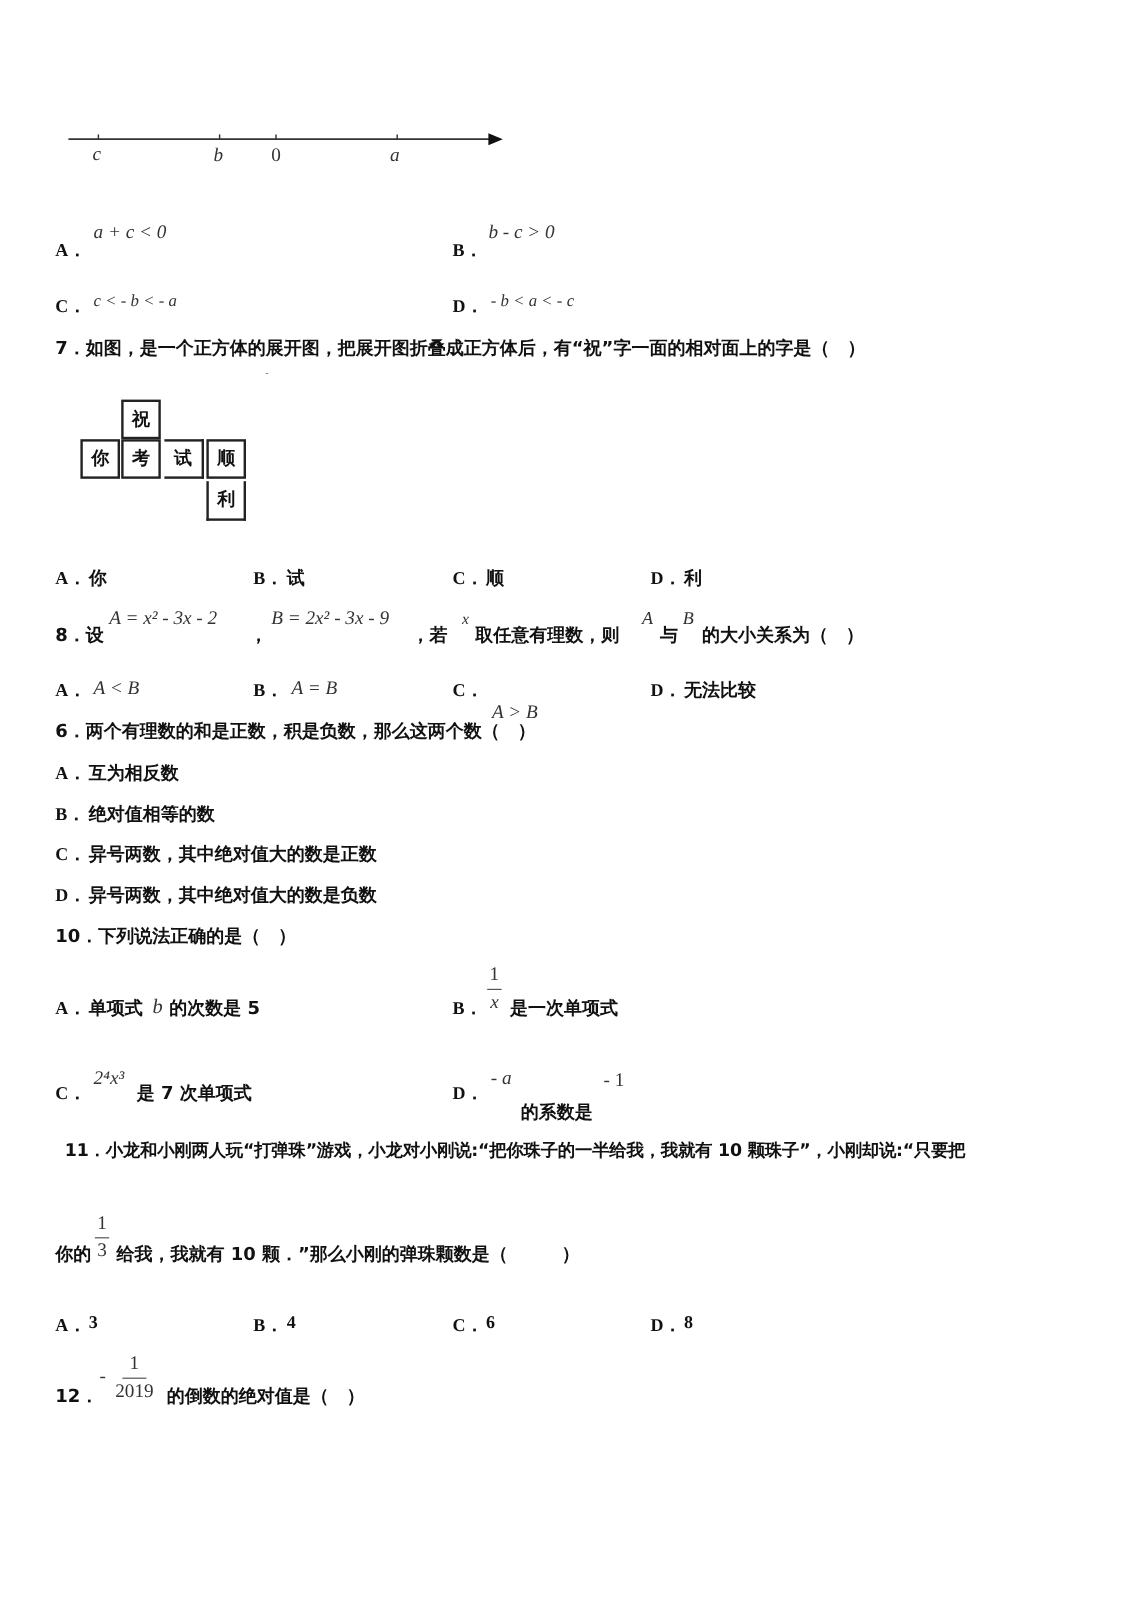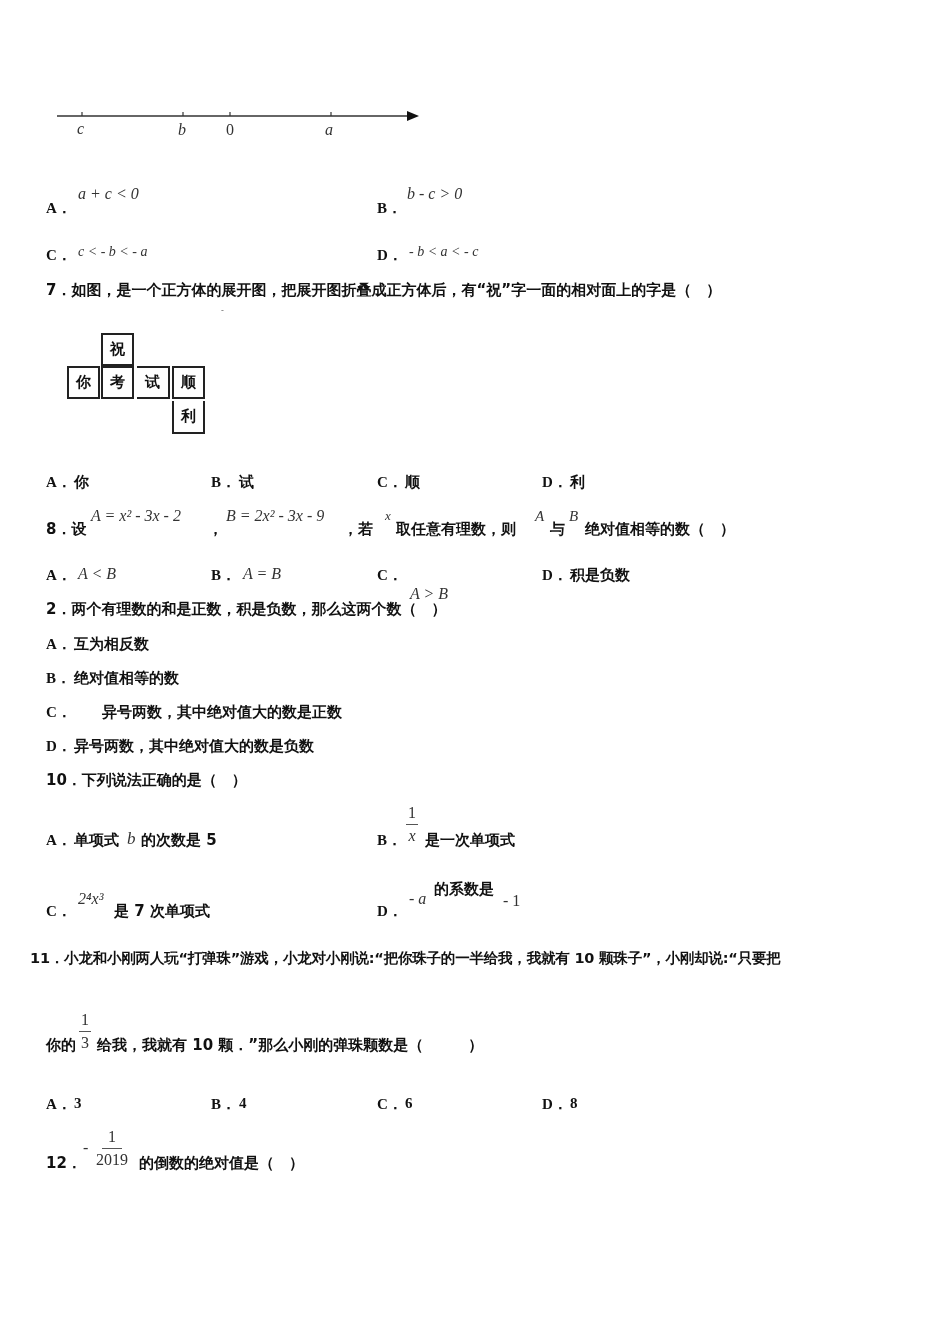--- a/index.html
+++ b/index.html
@@ -73,40 +73,40 @@
   <span class="abs q" style="left:46px;top:520px;">8．设</span>
   <span class="abs math" style="left:91px;top:507px;">A = x² - 3x - 2</span>
   <span class="abs q" style="left:208px;top:520px;">，</span>
   <span class="abs math" style="left:226px;top:507px;">B = 2x² - 3x - 9</span>
   <span class="abs q" style="left:343px;top:520px;">，若</span>
   <span class="abs math" style="left:385px;top:508px;font-size:13px;">x</span>
   <span class="abs q" style="left:396px;top:520px;">取任意有理数，则</span>
   <span class="abs math" style="left:535px;top:508px;font-size:15px;">A</span>
   <span class="abs q" style="left:550px;top:520px;">与</span>
   <span class="abs math" style="left:569px;top:508px;font-size:15px;">B</span>
-  <span class="abs q" style="left:585px;top:520px;">绝对值相等的数（　）</span>
+  <span class="abs q" style="left:585px;top:520px;">的大小关系为（　）</span>
 
   <span class="abs opt-lbl" style="left:46px;top:566px;">A．</span>
   <span class="abs math" style="left:78px;top:565px;">A &lt; B</span>
   <span class="abs opt-lbl" style="left:211px;top:566px;">B．</span>
   <span class="abs math" style="left:243px;top:565px;">A = B</span>
   <span class="abs opt-lbl" style="left:377px;top:566px;">C．</span>
   <span class="abs math" style="left:410px;top:565px;margin-top:20px;">A &gt; B</span>
   <span class="abs opt-lbl" style="left:542px;top:566px;">D．</span>
-  <span class="abs cn" style="left:570px;top:566px;">积是负数</span>
+  <span class="abs cn" style="left:570px;top:566px;">无法比较</span>
 </div>
 
 <div>
-  <span class="abs q" style="left:46px;top:600px;">2．两个有理数的和是正数，积是负数，那么这两个数（　）</span>
+  <span class="abs q" style="left:46px;top:600px;">6．两个有理数的和是正数，积是负数，那么这两个数（　）</span>
   <span class="abs opt-lbl" style="left:46px;top:635px;">A．</span>
   <span class="abs cn" style="left:74px;top:635px;">互为相反数</span>
   <span class="abs opt-lbl" style="left:46px;top:669px;">B．</span>
   <span class="abs cn" style="left:74px;top:669px;">绝对值相等的数</span>
   <span class="abs opt-lbl" style="left:46px;top:703px;">C．</span>
-  <span class="abs cn" style="left:74px;top:703px;margin-left:28px;">异号两数，其中绝对值大的数是正数</span>
+  <span class="abs cn" style="left:74px;top:703px;">异号两数，其中绝对值大的数是正数</span>
   <span class="abs opt-lbl" style="left:46px;top:737px;">D．</span>
   <span class="abs cn" style="left:74px;top:737px;">异号两数，其中绝对值大的数是负数</span>
 </div>
 
 <div>
   <span class="abs q" style="left:46px;top:771px;">10．下列说法正确的是（　）</span>
 
   <span class="abs opt-lbl" style="left:46px;top:831px;">A．</span>
   <span class="abs cn" style="left:74px;top:831px;">单项式</span>
   <span class="abs math" style="left:127px;top:829px;font-size:17px;">b</span>
@@ -118,26 +118,26 @@
     <span class="den" style="font-style:italic;">x</span>
   </span>
   <span class="abs cn" style="left:425px;top:831px;">是一次单项式</span>
 
   <span class="abs opt-lbl" style="left:46px;top:902px;">C．</span>
   <span class="abs math" style="left:78px;top:890px;">2⁴x³</span>
   <span class="abs cn" style="left:114px;top:902px;">是 7 次单项式</span>
 
   <span class="abs opt-lbl" style="left:377px;top:902px;">D．</span>
   <span class="abs math" style="left:409px;top:890px;">- a</span>
-  <span class="abs cn" style="left:434px;top:880px;">的系数是</span>
+  <span class="abs cn" style="left:434px;top:918px;">的系数是</span>
   <span class="abs mathn" style="left:503px;top:892px;">- 1</span>
 </div>
 
 <div>
-  <span class="abs q" style="left:30px;top:949px;font-size:14.5px;letter-spacing:-0.2px;">11．小龙和小刚两人玩“打弹珠”游戏，小龙对小刚说:“把你珠子的一半给我，我就有 10 颗珠子”，小刚却说:“只要把</span>
+  <span class="abs q" style="left:54px;top:949px;font-size:14.5px;letter-spacing:-0.2px;">11．小龙和小刚两人玩“打弹珠”游戏，小龙对小刚说:“把你珠子的一半给我，我就有 10 颗珠子”，小刚却说:“只要把</span>
   <span class="abs q" style="left:46px;top:1036px;">你的</span>
   <span class="abs frac" style="left:79px;top:1011px;">
     <span class="num">1</span>
     <span class="den">3</span>
   </span>
   <span class="abs q" style="left:97px;top:1036px;">给我，我就有 10 颗．”那么小刚的弹珠颗数是（　　　）</span>
 
   <span class="abs opt-lbl" style="left:46px;top:1095px;">A．</span>
   <span class="abs opt-lbl" style="left:74px;top:1095px;">3</span>
   <span class="abs opt-lbl" style="left:211px;top:1095px;">B．</span>

